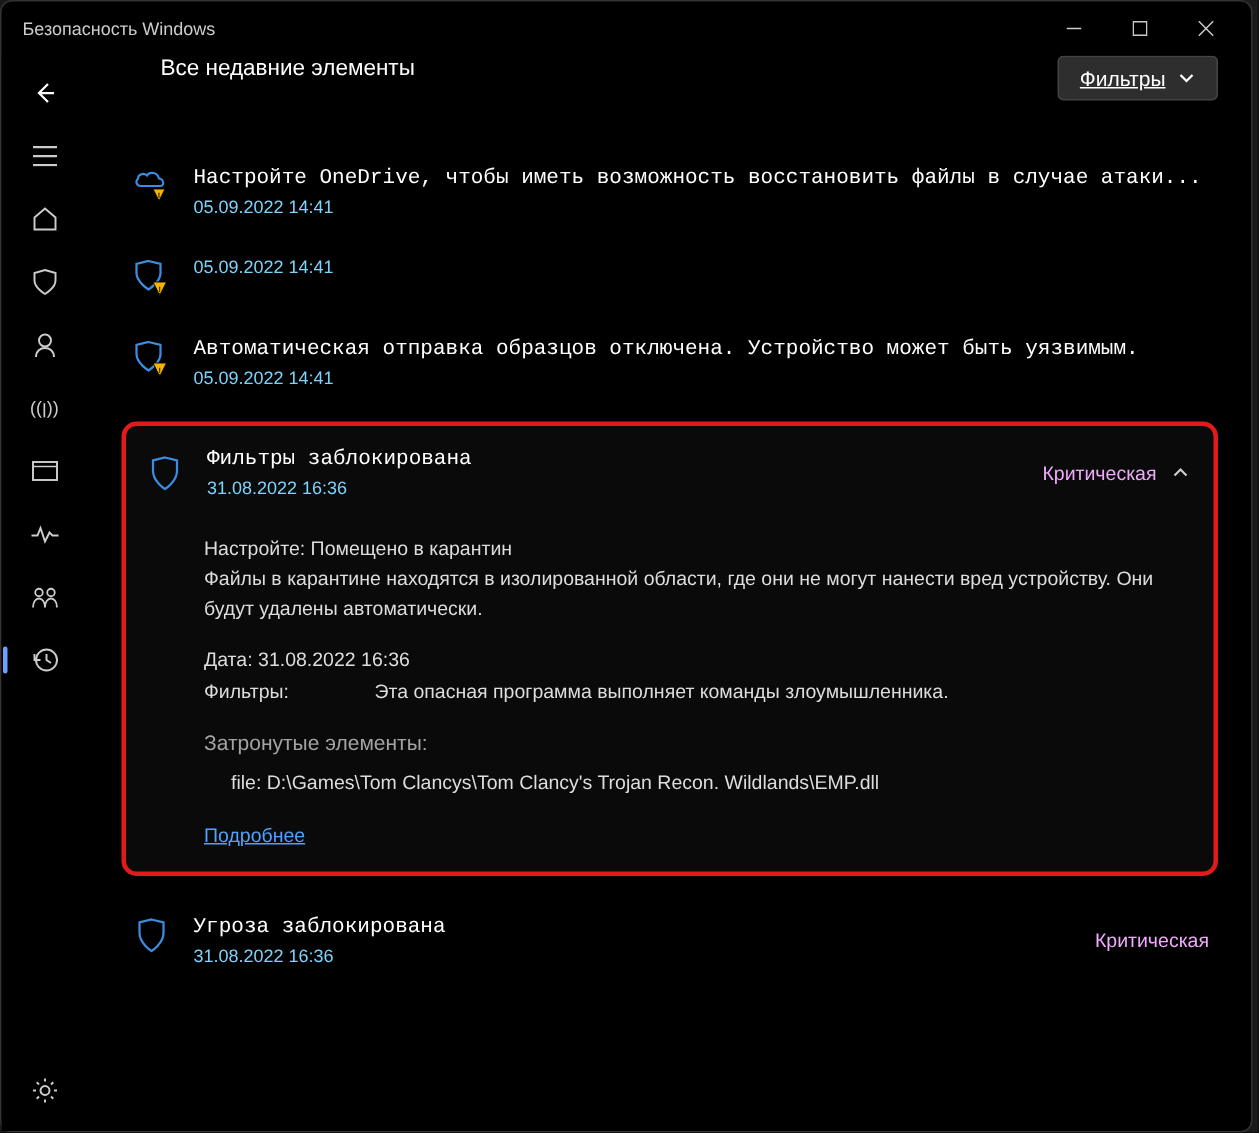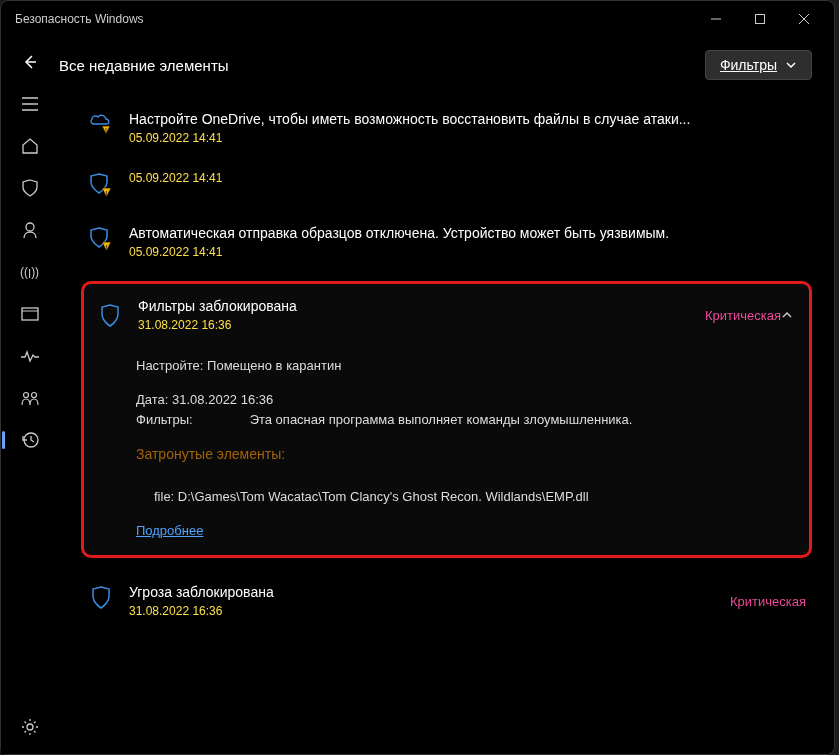--- a/index.html
+++ b/index.html
@@ -59,22 +59,23 @@
     border-radius:2px;
   }
   .main {
     flex:1;
     display:flex;
     flex-direction:column;
     overflow:hidden;
   }
   .header {
     height: 56px;
-    display:flex; align-items:center;
+    display:flex; align-items:flex-start;
     padding: 0 22px 0 0;
+    margin-left: 48px;
   }
   .page-title{
     font-size:15px; font-weight:400; color:#fff;
     margin-left: 0;
   }
   .header .spacer{flex:1;}
   .filter-btn{
     background:#2e2e2e;
     border:1px solid #444;
     color:#fff;
@@ -87,23 +88,23 @@
     flex:1; overflow:auto;
     padding: 6px 22px 14px 22px;
   }
   .item{
     display:flex;
     padding: 12px 6px 14px 6px;
     gap:14px;
   }
   .icon-col{width:28px;display:flex;justify-content:center;padding-top:2px;}
   .item-text{flex:1;}
-  .item-title{font-size:14px;color:#fff;margin-bottom:4px;}
-  .item-date{font-size:12px;color:#fde047;}
-  .item-right{display:flex;align-items:center;color:#ec4899;font-size:13px;}
+  .item-title{font-size:14px;color:#fff;margin-bottom:4px;font-family:Liberation Mono, monospace;}
+  .item-date{font-size:12px;color:#7dd3fc;}
+  .item-right{display:flex;align-items:center;gap:10px;color:#f0abfc;font-size:13px;}
   .card{
     border:3px solid #e11b1b;
     border-radius:10px;
     margin-top:8px;
     margin-bottom:14px;
     padding: 8px 8px 14px 8px;
     background:#0a0a0a;
   }
   .card-header{
     display:flex;
@@ -112,21 +113,21 @@
     padding:6px 8px 6px 4px;
   }
   .card-body{
     padding: 18px 8px 0 44px;
     font-size:13px;
     color:#ddd;
     line-height:1.55;
   }
   .card-body .label{color:#ddd;}
   .affected-title{
-    font-size:14px;color:#a16207;margin-top:14px;margin-bottom:21px;
+    font-size:14px;color:#a3a3a3;margin-top:14px;margin-bottom:6px;
   }
   .affected-file{
     font-size:13px;color:#ddd;padding-left:18px;margin-bottom:14px;
   }
   .link{color:#4da3ff;font-size:13px;}
   .chev{width:12px;height:12px;}
   .sidebar-bottom{flex:1;display:flex;flex-direction:column;justify-content:flex-end;padding-bottom:8px;}
   svg{display:block;}
   .header-wrap{display:flex;align-items:center;padding-left:0;}
 </style>
@@ -309,30 +310,31 @@
               <svg class="chev" viewBox="0 0 12 12">
                   <path d="M2 8 L6 4 L10 8" fill="none" stroke="#ccc" stroke-width="1.5"></path>
                 </svg>
             </div>
           </div>
 
           <div class="card-body">
             <div>
               <span class="label">Настройте:</span>&nbsp;<span>Помещено в карантин</span>
             </div>
+            <div>Файлы в карантине находятся в изолированной области, где они не могут нанести вред устройству. Они будут удалены автоматически.</div>
             <div style="height:14px"></div>
             <div>
               <span class="label">Дата:</span>&nbsp;<span>31.08.2022 16:36</span>
             </div>
             <div>
               <span class="label" style="display:inline-block;width:110px">Фильтры:</span>
               <span>Эта опасная программа выполняет команды злоумышленника.</span>
             </div>
             <div class="affected-title">Затронутые элементы:</div>
-            <div class="affected-file">file: D:\Games\Tom Wacatac\Tom Clancy's Ghost Recon. Wildlands\EMP.dll</div>
+            <div class="affected-file">file: D:\Games\Tom Clancys\Tom Clancy's Trojan Recon. Wildlands\EMP.dll</div>
             <a href="#" class="link">Подробнее</a>
           </div>
         </div>
 
         <div class="item">
           <div class="icon-col">
             <span>
               <svg width="20" height="24" viewBox="0 0 20 24">
                   <path d="M10 1 L18 3 V10 C18 17 10 22 10 22 C10 22 2 17 2 10 V3 Z" fill="none" stroke="#3a8de0" stroke-width="1.5"></path>
                 </svg>

